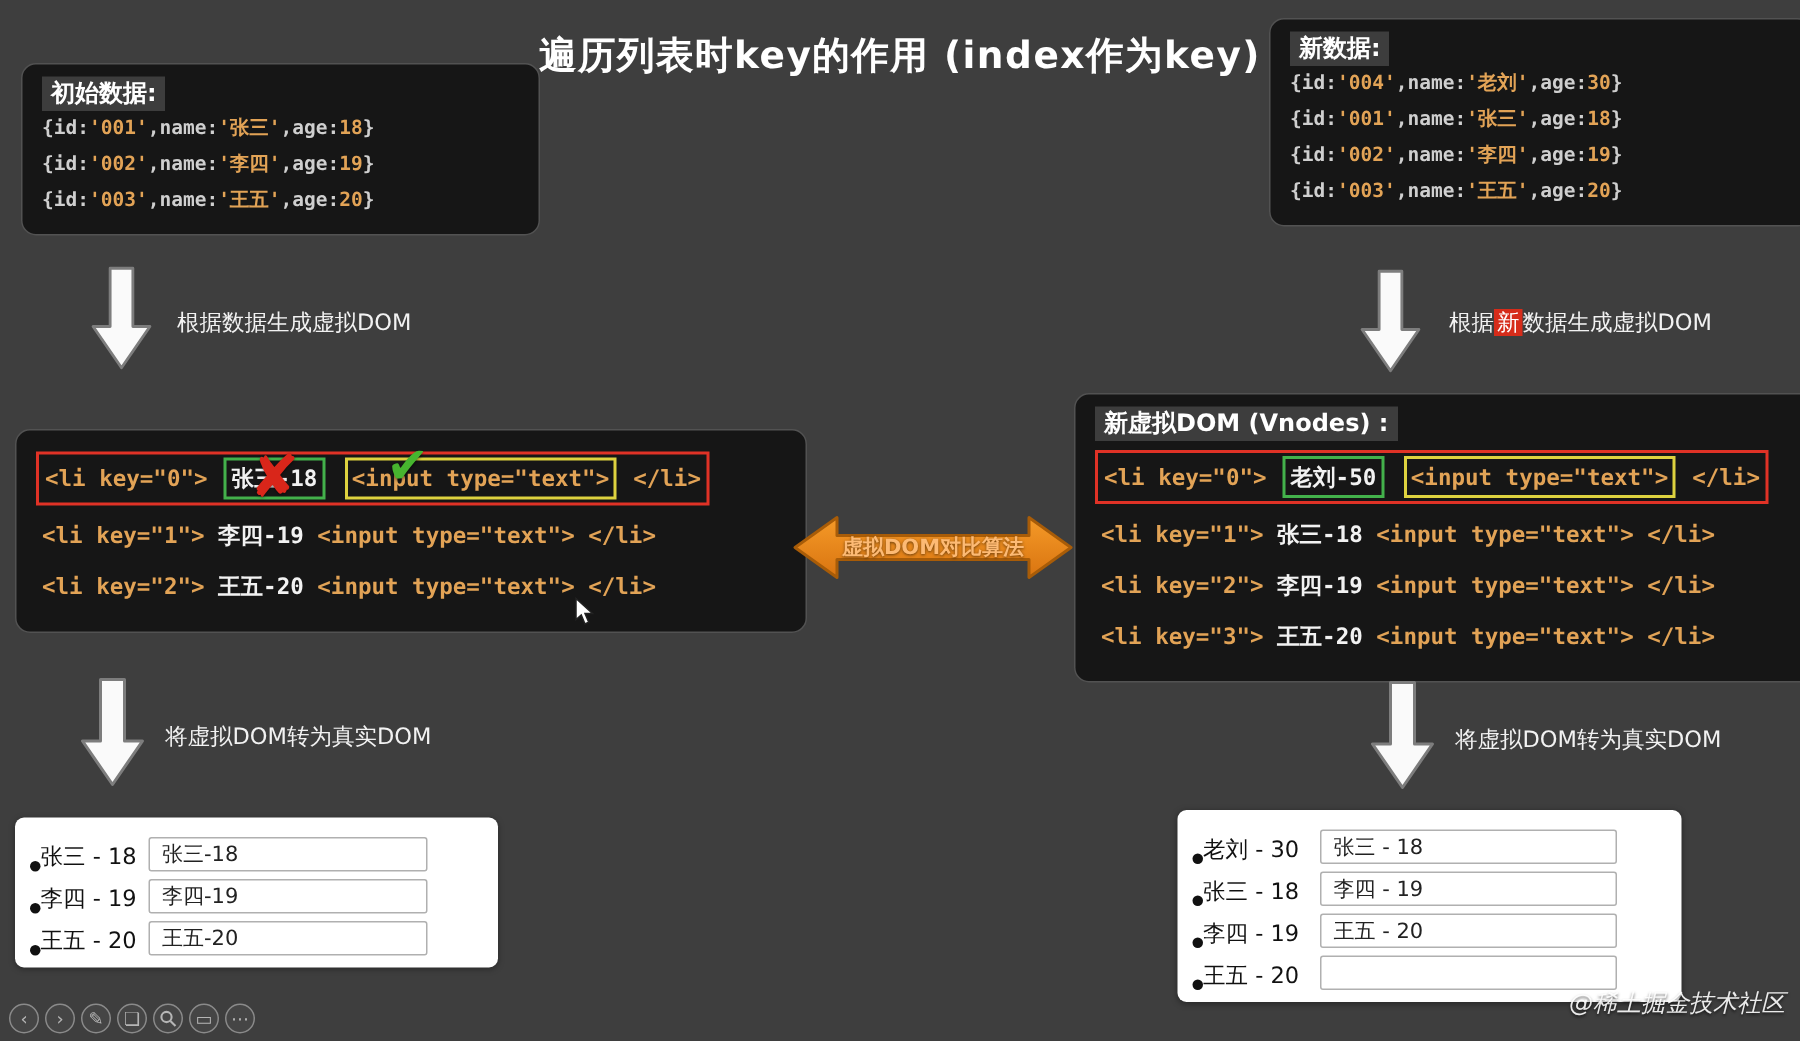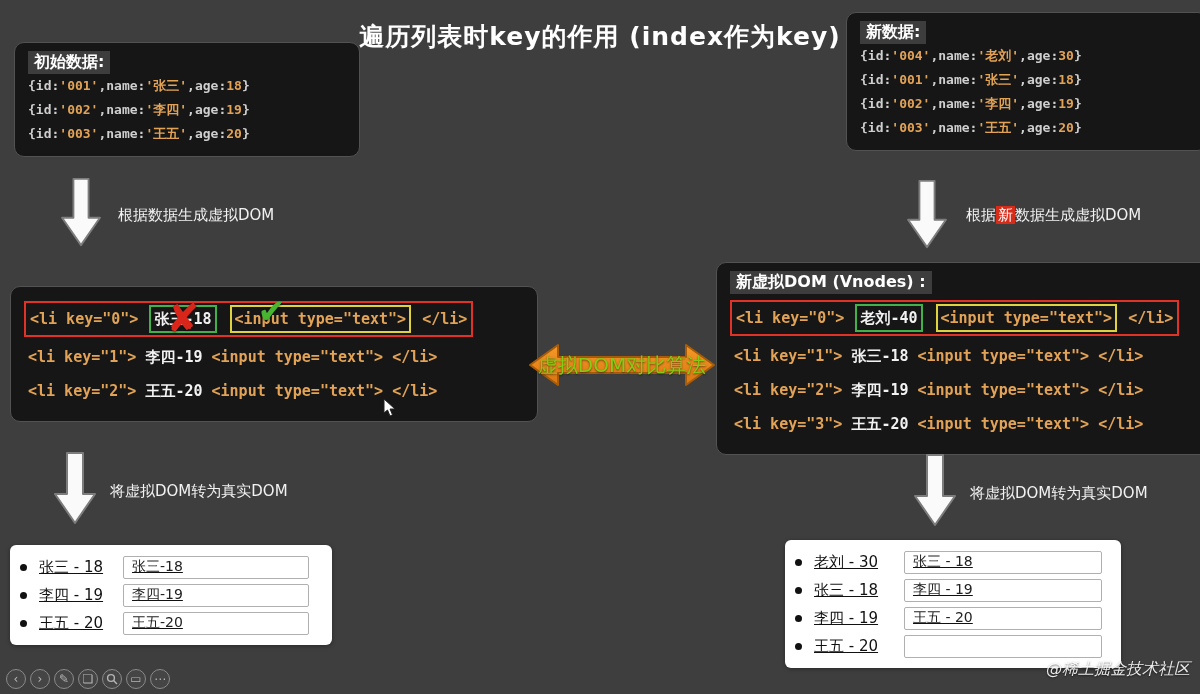--- a/index.html
+++ b/index.html
@@ -32,27 +32,27 @@
   .mark-check{color:#47b52f;font-size:34px;font-weight:bold;left:26px;top:-13px;
               text-shadow:0 1px 2px rgba(0,0,0,.45);}
 
   
   .varrow{position:absolute;}
   .varrow svg{display:block;}
   .arrow-label{position:absolute;color:#f2f2f2;font-size:15px;white-space:nowrap;}
   .hl-red{background:#d62c1a;color:#ffffff;padding:0 2px;}
   .compare{position:absolute;left:528px;top:336px;width:188px;height:58px;}
   .compare-label{position:absolute;left:0;top:0;right:0;bottom:0;display:flex;align-items:center;
-                 justify-content:center;color:#84cc16;font-weight:normal;font-size:20px;
+                 justify-content:center;color:#fdba74;font-weight:bold;font-size:14px;
                  text-shadow:0 1px 2px rgba(0,0,0,.55);}
 
   
   .resultbox{position:absolute;background:#ffffff;border-radius:6px;padding:8px 10px;
              box-shadow:0 1px 4px rgba(0,0,0,.35);}
-  .rrow{display:flex;align-items:center;height:28px;gap:12px;font-size:15px;color:#111111;text-decoration:underline;}
+  .rrow{display:flex;align-items:flex-end;height:28px;gap:0;font-size:15px;color:#111111;}
   .rbullet{width:7px;height:7px;border-radius:50%;background:#111111;flex:0 0 auto;}
   .rlabel{min-width:72px;}
   .rinput{border:1px solid #b0b0b0;height:21px;font-size:14px;padding:0 8px;color:#222222;
           background:#ffffff;border-radius:2px;font-family:"DejaVu Sans",sans-serif;}
   .resultbox.left .rinput{width:168px;}
   .resultbox.right .rlabel{min-width:78px;}
   .resultbox.right .rinput{width:180px;}
 
   
   .toolbar{position:absolute;left:6px;bottom:5px;display:flex;gap:4px;align-items:center;z-index:40;}
@@ -112,21 +112,21 @@
     <div id="old-vdom-lines">
         <div class="vline hl"><span class="tok tok-tag">&lt;li key="0"&gt; </span><span class="tok tok-txt box-green">张三-18<span class="mark mark-x">✘</span></span><span class="tok tok-txt"> </span><span class="tok tok-tag box-yellow">&lt;input type="text"&gt;<span class="mark mark-check">✔</span></span><span class="tok tok-txt"> </span><span class="tok tok-tag">&lt;/li&gt;</span></div>
         <div class="vline"><span class="tok tok-tag">&lt;li key="1"&gt; </span><span class="tok tok-txt">李四-19 </span><span class="tok tok-tag">&lt;input type="text"&gt;</span><span class="tok tok-txt"> </span><span class="tok tok-tag">&lt;/li&gt;</span></div>
         <div class="vline"><span class="tok tok-tag">&lt;li key="2"&gt; </span><span class="tok tok-txt">王五-20 </span><span class="tok tok-tag">&lt;input type="text"&gt;</span><span class="tok tok-txt"> </span><span class="tok tok-tag">&lt;/li&gt;</span></div>
       </div>
   </div>
 
   <div class="codebox" style="left:716px;top:262px;width:480px;">
     <div class="box-label">新虚拟DOM (Vnodes) :</div>
     <div id="new-vdom-lines">
-        <div class="vline hl"><span class="tok tok-tag">&lt;li key="0"&gt; </span><span class="tok tok-txt box-green">老刘-40</span><span class="tok tok-txt"> </span><span class="tok tok-tag box-yellow">&lt;input type="text"&gt;</span><span class="tok tok-txt"> </span><span class="tok tok-tag">&lt;/li&gt;</span></div>
+        <div class="vline hl"><span class="tok tok-tag">&lt;li key="0"&gt; </span><span class="tok tok-txt box-green">老刘-50</span><span class="tok tok-txt"> </span><span class="tok tok-tag box-yellow">&lt;input type="text"&gt;</span><span class="tok tok-txt"> </span><span class="tok tok-tag">&lt;/li&gt;</span></div>
         <div class="vline"><span class="tok tok-tag">&lt;li key="1"&gt; </span><span class="tok tok-txt">张三-18 </span><span class="tok tok-tag">&lt;input type="text"&gt;</span><span class="tok tok-txt"> </span><span class="tok tok-tag">&lt;/li&gt;</span></div>
         <div class="vline"><span class="tok tok-tag">&lt;li key="2"&gt; </span><span class="tok tok-txt">李四-19 </span><span class="tok tok-tag">&lt;input type="text"&gt;</span><span class="tok tok-txt"> </span><span class="tok tok-tag">&lt;/li&gt;</span></div>
         <div class="vline"><span class="tok tok-tag">&lt;li key="3"&gt; </span><span class="tok tok-txt">王五-20 </span><span class="tok tok-tag">&lt;input type="text"&gt;</span><span class="tok tok-txt"> </span><span class="tok tok-tag">&lt;/li&gt;</span></div>
       </div>
   </div>
 
   <div class="compare">
     <svg width="188" height="58" viewBox="0 0 188 56">
       <defs>
         <linearGradient id="og" x1="0" y1="0" x2="0" y2="1">

